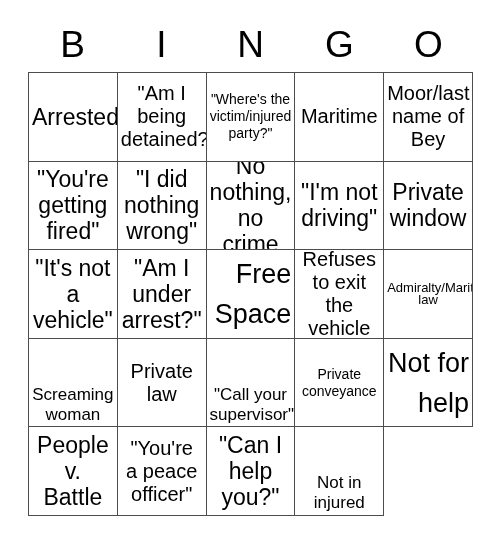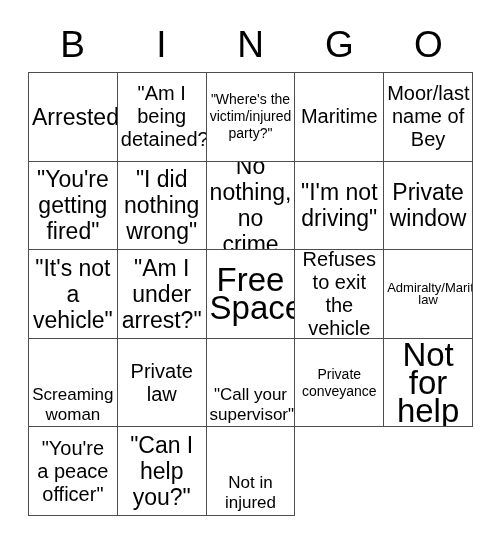--- a/index.html
+++ b/index.html
@@ -67,21 +67,21 @@
     background: #ffffff;
   }
   .cell-text {
     display: block;
     width: 100%;
     text-align: center;
     color: #000000;
     font-family: "Liberation Sans", sans-serif;
     white-space: pre-line;
   }
-  .sz-xl  { font-size: 33px; line-height: 28px; }
+  .sz-xl  { font-size: 27px; line-height: 40px; text-align: right; }
   .sz-lg  { font-size: 23px; line-height: 26px; }
   .sz-md  { font-size: 20px; line-height: 23px; }
   .sz-sm  { font-size: 17px; line-height: 20px; margin-top: 44px; }
   .sz-xs  { font-size: 14px; line-height: 17px; }
   .sz-xxs { font-size: 13px;  line-height: 12px; }
 </style>
 </head>
 <body>
 
 <div id="bingo-card">
@@ -181,20 +181,25 @@
     <div class="cell">
         <span class="cell-text sz-xs">Private
 conveyance</span>
       </div>
     <div class="cell">
         <span class="cell-text sz-xl">Not for
 help</span>
       </div>
 
     <div class="cell">
+        <span class="cell-text sz-lg">People
+v.
+Battle</span>
+      </div>
+    <div class="cell">
         <span class="cell-text sz-md">"You're
 a peace
 officer"</span>
       </div>
     <div class="cell">
         <span class="cell-text sz-lg">"Can I
 help
 you?"</span>
       </div>
     <div class="cell">

